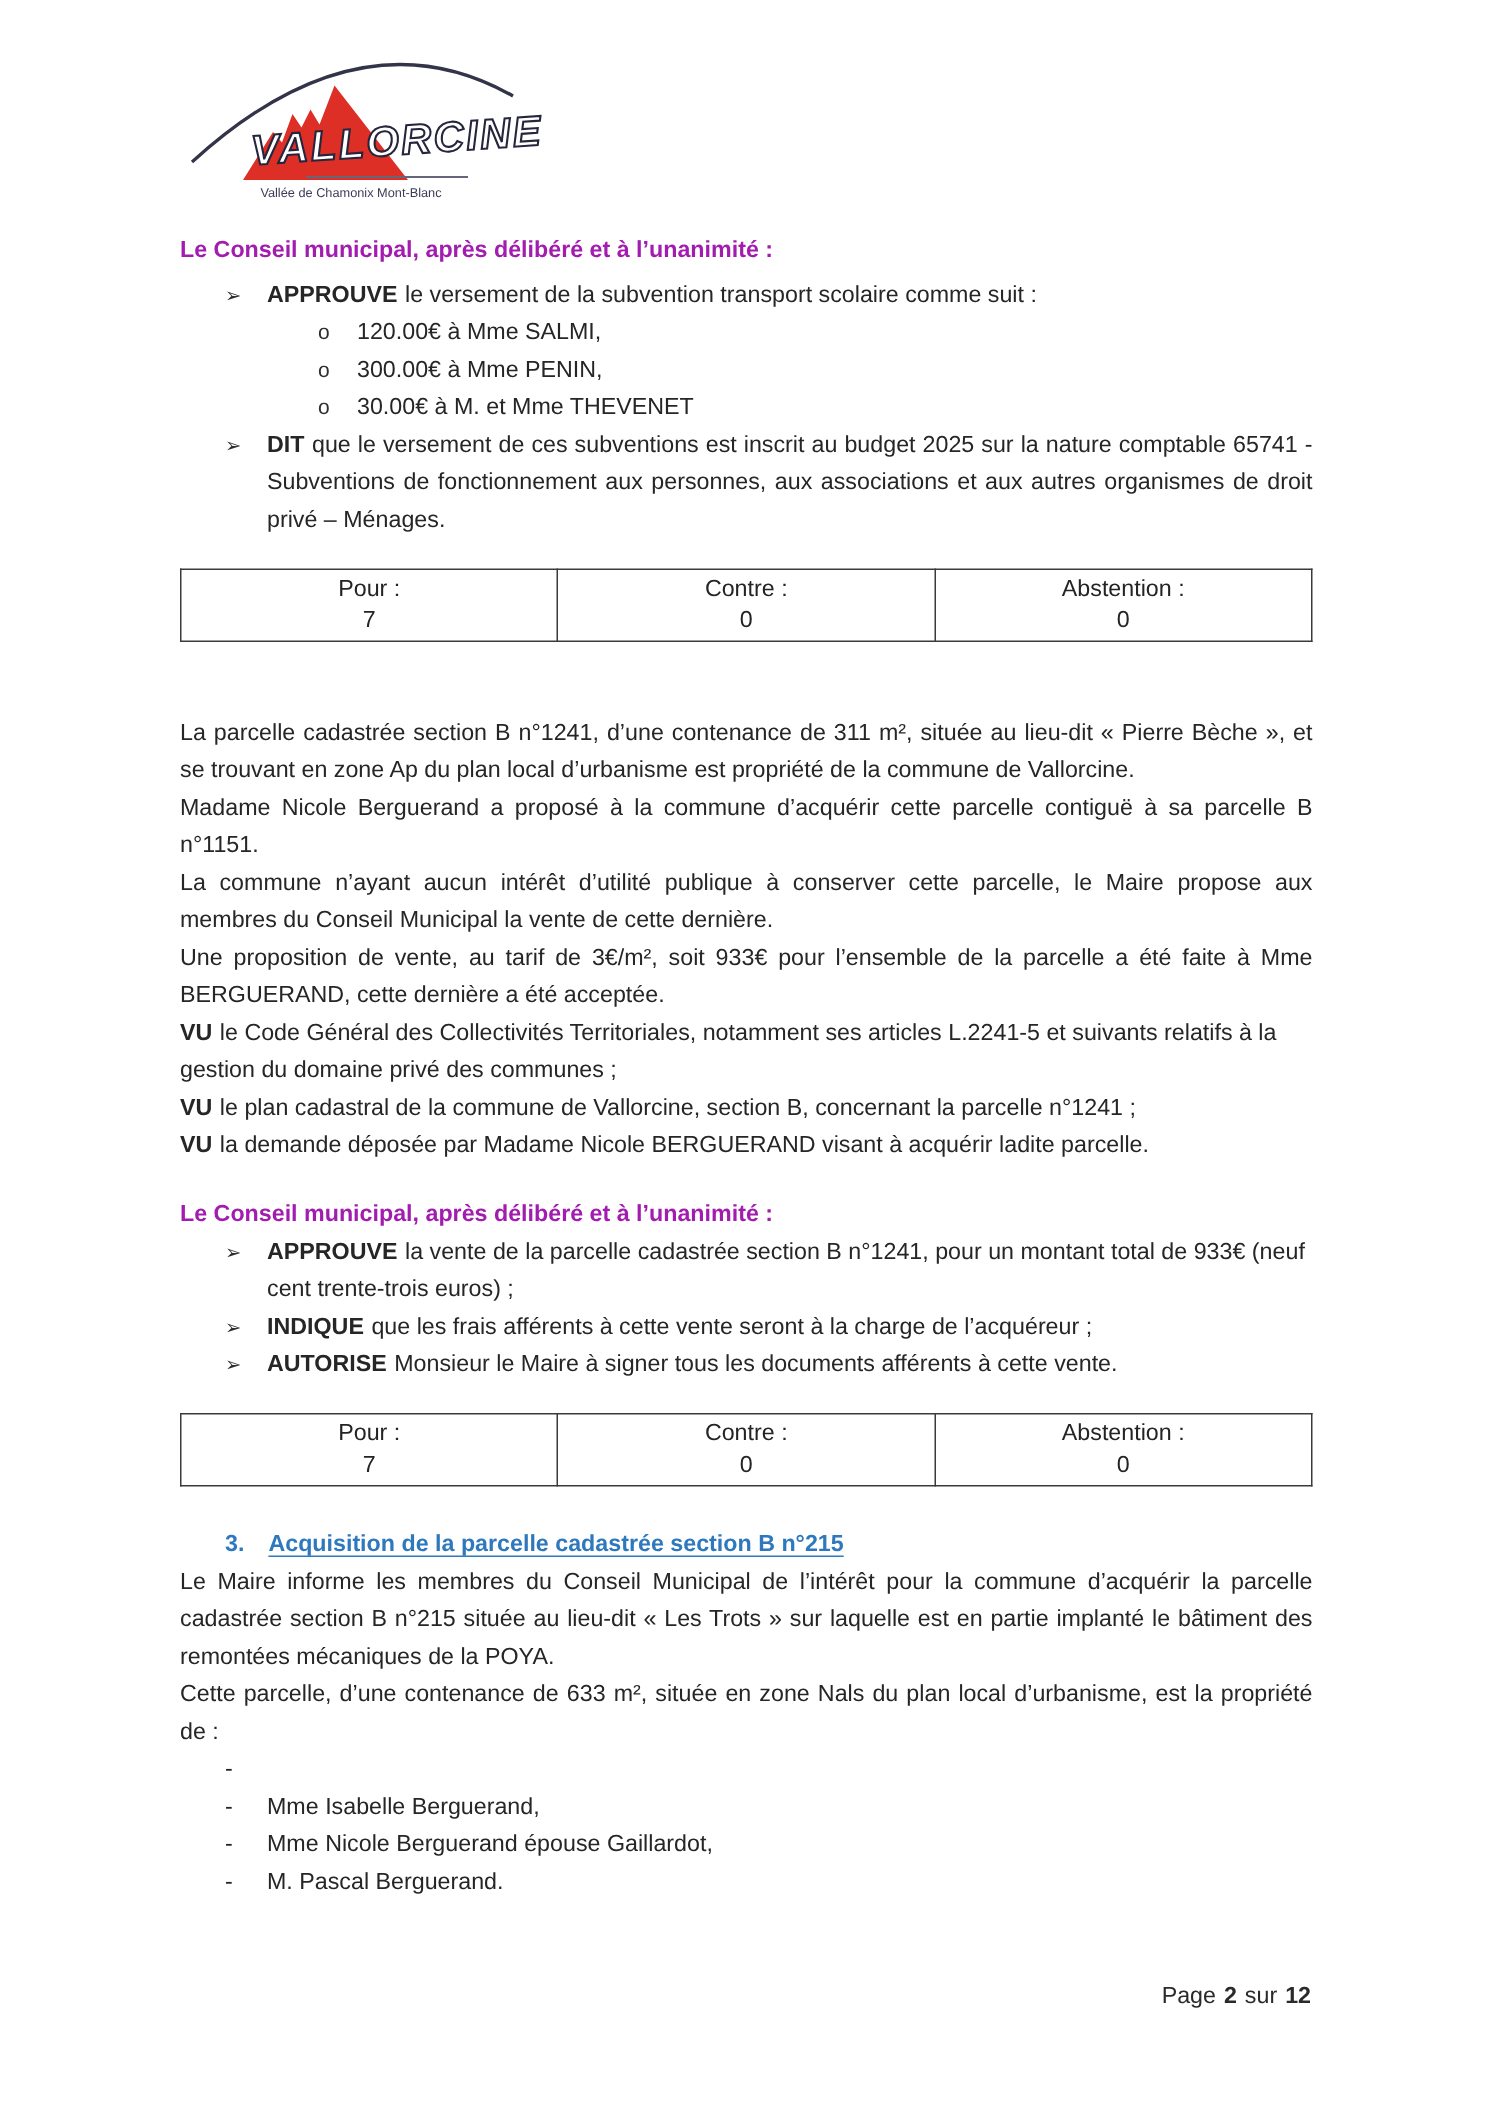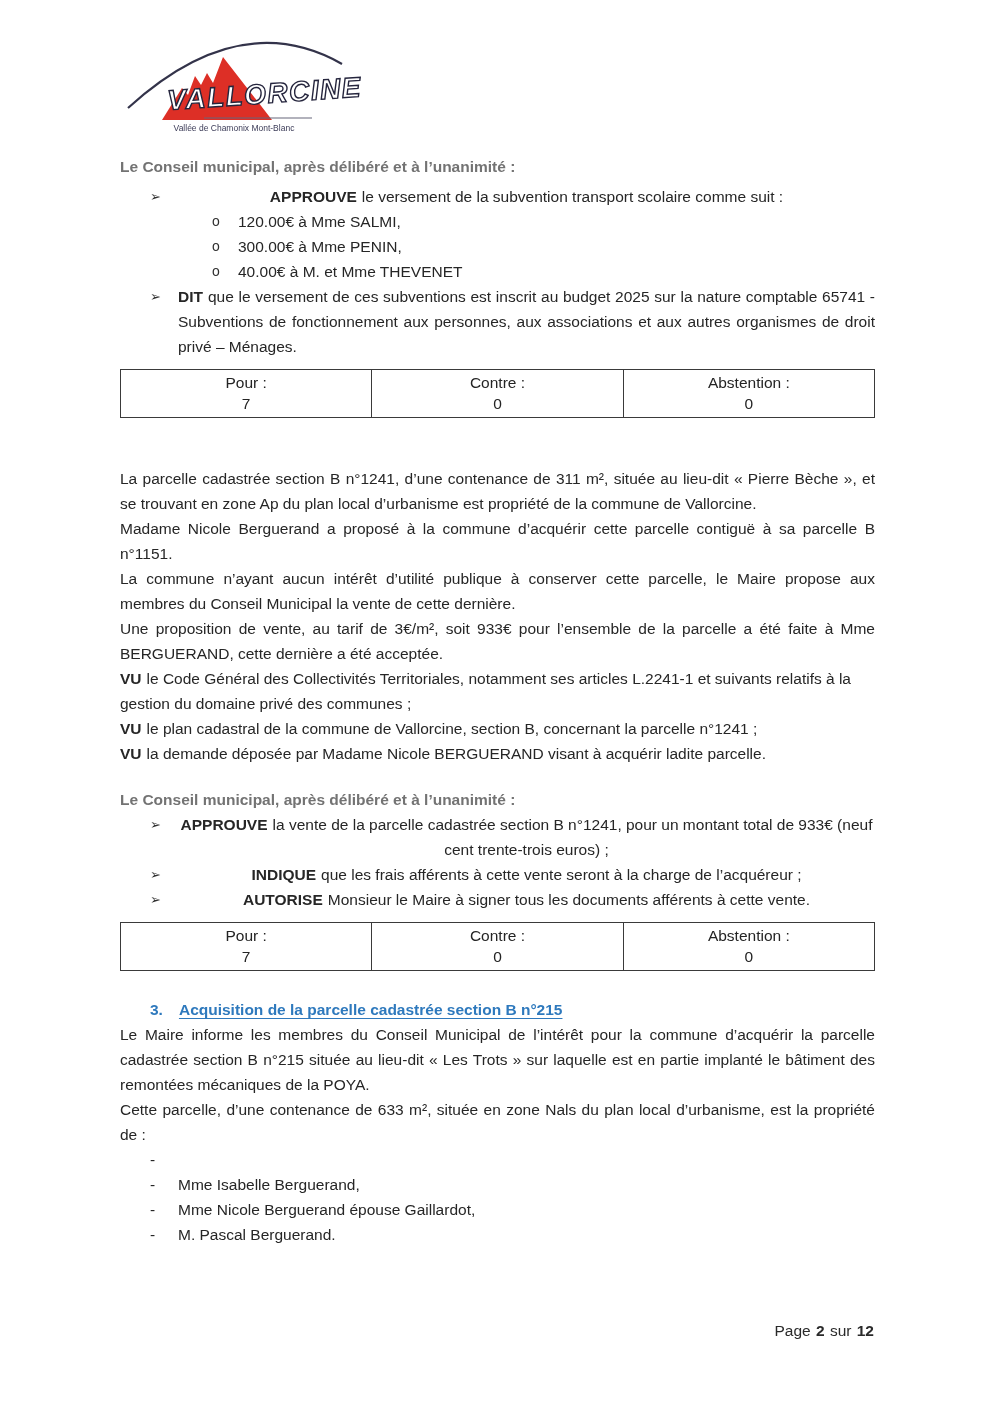--- a/index.html
+++ b/index.html
@@ -13,44 +13,44 @@
     background: #ffffff;
     color: #262626;
     font-size: 15.5px;
     line-height: 25px;
     overflow: hidden;
   }
   .content { padding: 28px 125px 0 120px; }
 
   
   .logo-wrap { height: 112px; margin-bottom: 14px; margin-left: 2px; }
-  .intro { font-weight: bold; color: #737373; margin-top: 6px; }
+  .intro { font-weight: bold; color: #a21caf; margin-top: 6px; }
   .para { text-align: justify; }
   .para-left { text-align: left; }
   .kw { font-weight: bold; margin-right: 5px; }
 
   
   .li1 { display: flex; margin-left: 30px; }
   .li1 .bullet { width: 28px; flex: 0 0 28px; font-size: 13px; color: #2f2f2f; }
   .li1 .litext { flex: 1; text-align: justify; }
-  .li1 .litext.nojust { text-align: center; }
+  .li1 .litext.nojust { text-align: left; }
 
   
   .li2 { display: flex; margin-left: 92px; }
   .li2 .bullet { width: 26px; flex: 0 0 26px; font-size: 14px; color: #2f2f2f; }
 
   
   .lid { display: flex; margin-left: 30px; }
   .lid .bullet { width: 28px; flex: 0 0 28px; }
 
   
   table.vote {
     width: 100%;
     border-collapse: collapse;
-    margin-top: 10px;
+    margin-top: 20px;
     table-layout: fixed;
   }
   table.vote td {
     border: 1.5px solid #3a3a3a;
     text-align: center;
     padding: 2px 0 3px 0;
     line-height: 21px;
     color: #242424;
   }
 
@@ -98,21 +98,21 @@
     <div class="li2">
       <span class="bullet">o</span>
       <span>120.00€ à Mme SALMI,</span>
     </div>
     <div class="li2">
       <span class="bullet">o</span>
       <span>300.00€ à Mme PENIN,</span>
     </div>
     <div class="li2">
       <span class="bullet">o</span>
-      <span>40.00€ à M. et Mme THEVENET</span>
+      <span>30.00€ à M. et Mme THEVENET</span>
     </div>
     <div class="li1">
       <span class="bullet">➢</span>
       <span class="litext"><b class="kw">DIT</b><span>que le versement de ces subventions est inscrit au budget 2025 sur la nature comptable 65741 - Subventions de fonctionnement aux personnes, aux associations et aux autres organismes de droit privé – Ménages.</span></span>
     </div>
 
     <table class="vote">
       <tbody>
           <tr>
         <td>
@@ -130,21 +130,21 @@
       </tr>
     </tbody>
       </table>
 
     <div class="gap48"></div>
 
     <p class="para">La parcelle cadastrée section B n°1241, d’une contenance de 311 m², située au lieu-dit « Pierre Bèche », et se trouvant en zone Ap du plan local d’urbanisme est propriété de la commune de Vallorcine.</p>
     <p class="para">Madame Nicole Berguerand a proposé à la commune d’acquérir cette parcelle contiguë à sa parcelle B n°1151.</p>
     <p class="para">La commune n’ayant aucun intérêt d’utilité publique à conserver cette parcelle, le Maire propose aux membres du Conseil Municipal la vente de cette dernière.</p>
     <p class="para">Une proposition de vente, au tarif de 3€/m², soit 933€ pour l’ensemble de la parcelle a été faite à Mme BERGUERAND, cette dernière a été acceptée.</p>
-    <p class="para-left"><b class="kw">VU</b><span>le Code Général des Collectivités Territoriales, notamment ses articles L.2241-1 et suivants relatifs à la gestion du domaine privé des communes ;</span></p>
+    <p class="para-left"><b class="kw">VU</b><span>le Code Général des Collectivités Territoriales, notamment ses articles L.2241-5 et suivants relatifs à la gestion du domaine privé des communes ;</span></p>
     <p class="para-left"><b class="kw">VU</b><span>le plan cadastral de la commune de Vallorcine, section B, concernant la parcelle n°1241 ;</span></p>
     <p class="para-left"><b class="kw">VU</b><span>la demande déposée par Madame Nicole BERGUERAND visant à acquérir ladite parcelle.</span></p>
 
     <div class="gap15"></div>
     <p class="intro">Le Conseil municipal, après délibéré et à l’unanimité :</p>
 
     <div class="li1">
       <span class="bullet">➢</span>
       <span class="litext nojust"><b class="kw">APPROUVE</b><span>la vente de la parcelle cadastrée section B n°1241, pour un montant total de 933€ (neuf cent trente-trois euros) ;</span></span>
     </div>

